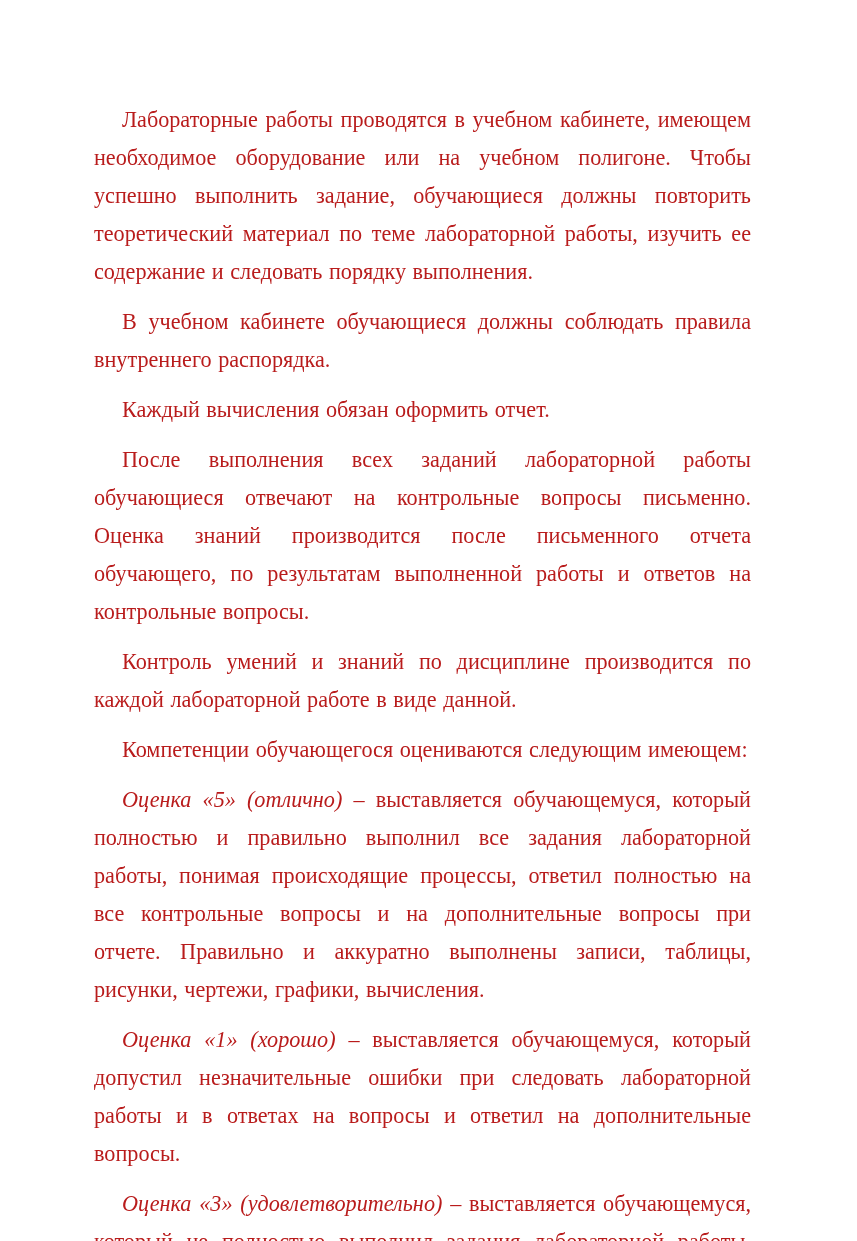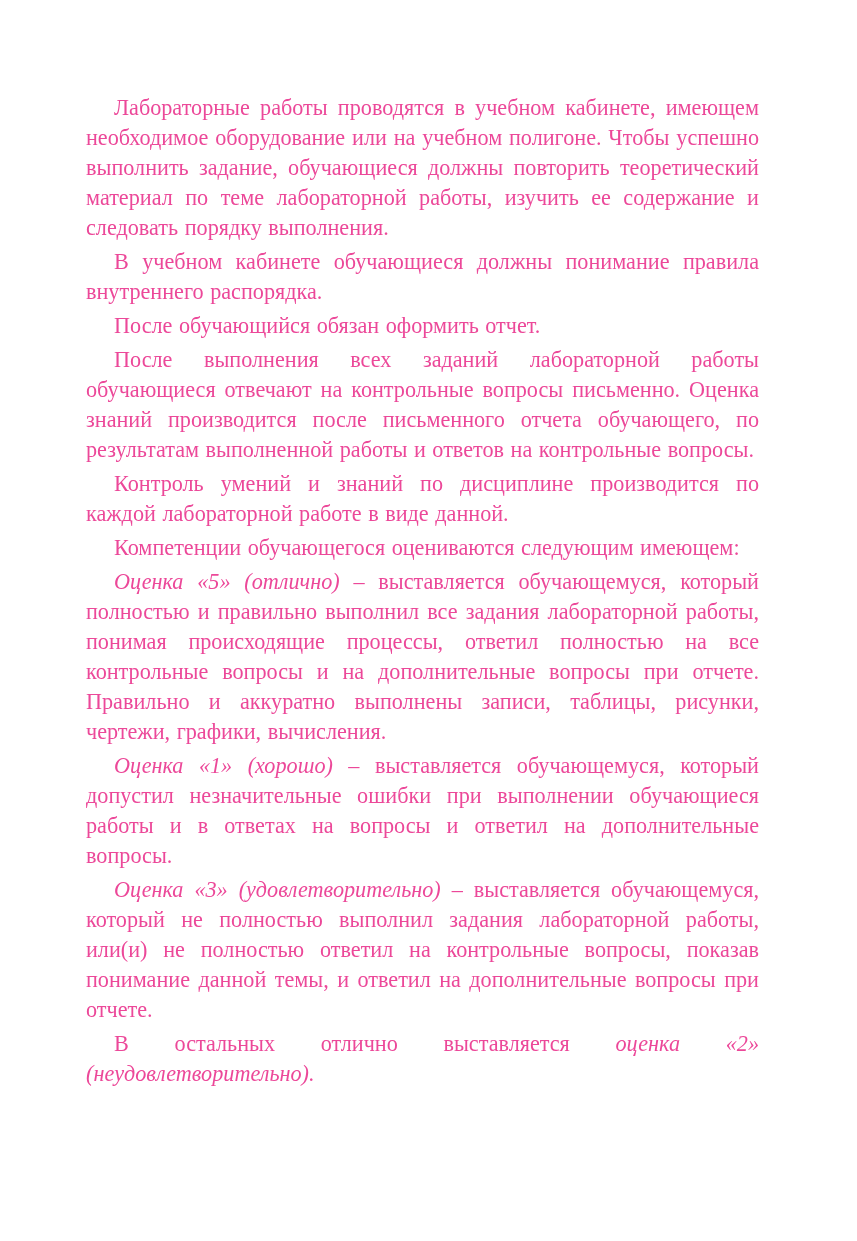--- a/index.html
+++ b/index.html
@@ -14,45 +14,45 @@
     background: #ffffff;
     overflow: hidden;
   }
   .text-block {
     position: absolute;
     left: 82px;
     top: 89px;
     width: 681px;
   }
   p.para {
-    margin: 4px;
+    margin: 12px;
     padding: 0;
     text-indent: 28px;
     text-align: justify;
     font-family: "Liberation Serif", "DejaVu Serif", serif;
     font-size: 22.2px;
-    line-height: 30px;
-    color: #ec4899;
+    line-height: 38px;
+    color: #b91c1c;
     hyphens: auto;
     -webkit-hyphens: auto;
     word-spacing: 1px;
   }
   p.para .italic {
     font-style: italic;
   }
 </style>
 </head>
 <body>
 
 <div class="page">
   <div class="text-block" style="color: rgb(27, 27, 27);">
       <p class="para"><span class="">Лабораторные работы проводятся в учебном кабинете, имеющем необходимое оборудование или на учебном полигоне. Чтобы успешно выполнить задание, обучающиеся должны повторить теоретический материал по теме лабораторной работы, изучить ее содержание и следовать порядку выполнения.</span></p>
-      <p class="para"><span class="">В учебном кабинете обучающиеся должны понимание правила внутреннего распорядка.</span></p>
-      <p class="para"><span class="">После обучающийся обязан оформить отчет.</span></p>
+      <p class="para"><span class="">В учебном кабинете обучающиеся должны соблюдать правила внутреннего распорядка.</span></p>
+      <p class="para"><span class="">Каждый вычисления обязан оформить отчет.</span></p>
       <p class="para"><span class="">После выполнения всех заданий лабораторной работы обучающиеся отвечают на контрольные вопросы письменно. Оценка знаний производится после письменного отчета обучающего, по результатам выполненной работы и ответов на контрольные вопросы.</span></p>
       <p class="para"><span class="">Контроль умений и знаний по дисциплине производится по каждой лабораторной работе в виде данной.</span></p>
       <p class="para"><span class="">Компетенции обучающегося оцениваются следующим имеющем:</span></p>
       <p class="para"><span class="italic">Оценка «5» (отлично)</span><span class=""> – выставляется обучающемуся, который полностью и правильно выполнил все задания лабораторной работы, понимая происходящие процессы, ответил полностью на все контрольные вопросы и на дополнительные вопросы при отчете. Правильно и аккуратно выполнены записи, таблицы, рисунки, чертежи, графики, вычисления.</span></p>
-      <p class="para"><span class="italic">Оценка «1» (хорошо)</span><span class=""> – выставляется обучающемуся, который допустил незначительные ошибки при выполнении обучающиеся работы и в ответах на вопросы и ответил на дополнительные вопросы.</span></p>
+      <p class="para"><span class="italic">Оценка «1» (хорошо)</span><span class=""> – выставляется обучающемуся, который допустил незначительные ошибки при следовать лабораторной работы и в ответах на вопросы и ответил на дополнительные вопросы.</span></p>
       <p class="para"><span class="italic">Оценка «3» (удовлетворительно)</span><span class=""> – выставляется обучающемуся, который не полностью выполнил задания лабораторной работы, или(и) не полностью ответил на контрольные вопросы, показав понимание данной темы, и ответил на дополнительные вопросы при отчете.</span></p>
       <p class="para"><span class="">В остальных отлично выставляется </span><span class="italic">оценка «2» (неудовлетворительно).</span></p>
     </div>
 </div>
 
 </body></html>

